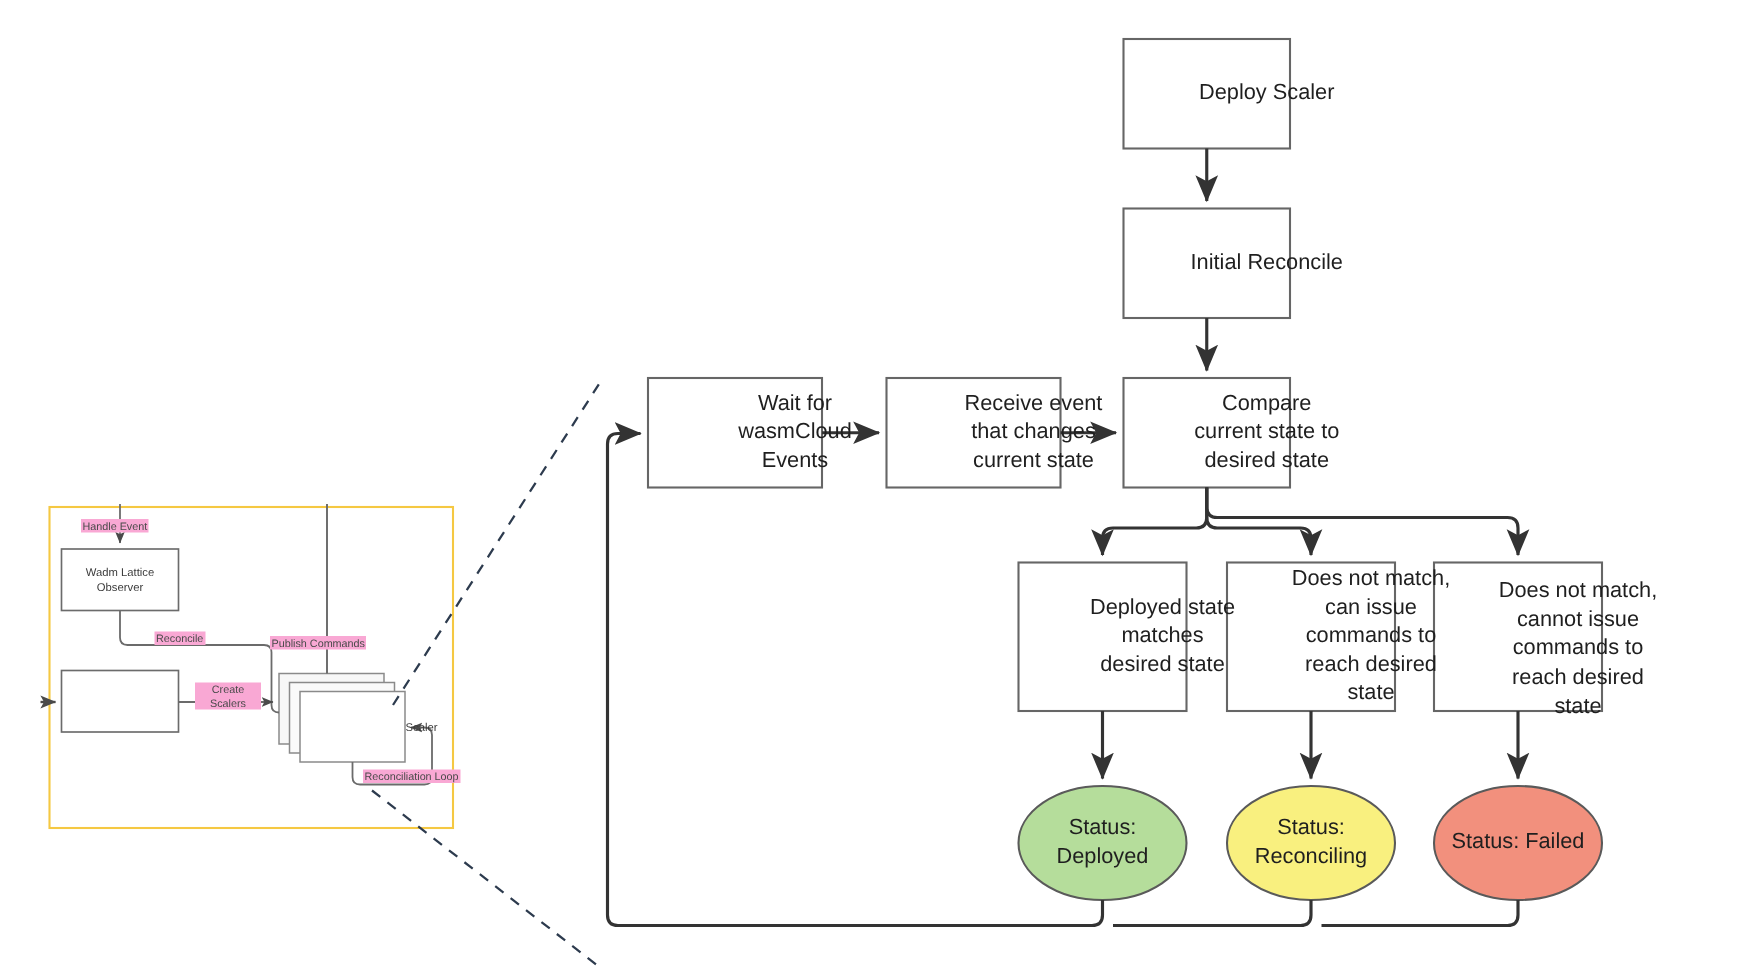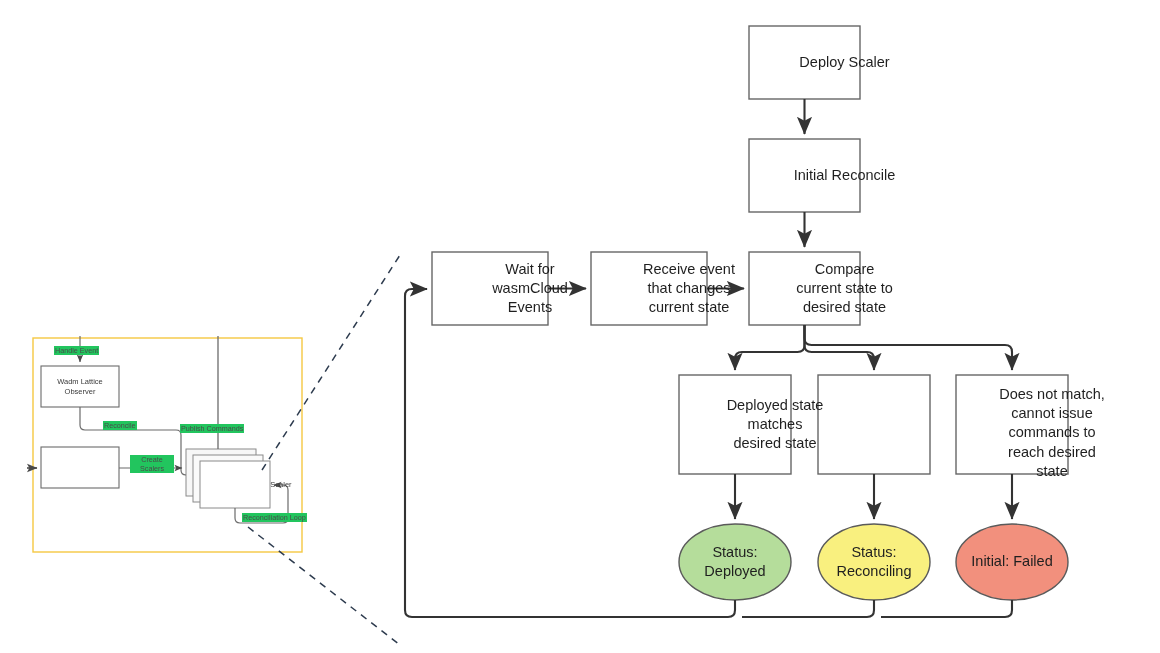--- a/index.html
+++ b/index.html
@@ -33,21 +33,21 @@
     pointer-events: none;
     line-height: 1.32;
   }
   .main-label { font-size: 14.5px; padding-left: 40px; }
   .mini-label { font-size: 7.5px; color: #3a3a3a; }
   .edge-label {
     position: absolute;
     color: #4a4a4a;
     font-size: 7.2px;
     white-space: nowrap;
-    background: #22c55e;
+    background: #f9a8d4;
     padding: 0 1px;
   }
   .oval-label { font-size: 14.5px; color: #1f1f1f; }
 </style>
 </head>
 <body>
 
 <div id="canvas">
 
   <svg class="layer" viewBox="0 0 1160 653">
@@ -123,19 +123,20 @@
   <div class="edge-label" style="left:130px; top:455px; width:42px; white-space:normal; text-align:center; line-height:1.25;">Create Scalers</div>
   <div class="edge-label" style="left:180px; top:424px;">Publish Commands</div>
   <div class="edge-label" style="left:242px; top:513px;">Reconciliation Loop</div>
 
   <div class="node-label main-label" style="left:749px; top:26px; width:111px; height:73px;">Deploy Scaler</div>
   <div class="node-label main-label" style="left:749px; top:139px; width:111px; height:73px;">Initial Reconcile</div>
   <div class="node-label main-label" style="left:753px; top:252px; width:103px; height:73px;">Compare current state to desired state</div>
   <div class="node-label main-label" style="left:436px; top:252px; width:108px; height:73px;">Wait for wasmCloud Events</div>
   <div class="node-label main-label" style="left:594px; top:252px; width:110px; height:73px;">Receive event that changes current state</div>
   <div class="node-label main-label" style="left:682px; top:375px; width:106px; height:99px;">Deployed state matches desired state</div>
+  <div class="node-label main-label" style="left:821px; top:375px; width:106px; height:99px;">Does not match, can issue commands to reach desired state</div>
   <div class="node-label main-label" style="left:959px; top:375px; width:106px; height:116px;">Does not match, cannot issue commands to reach desired state</div>
 
   <div class="node-label oval-label" style="left:687px; top:524px; width:96px; height:76px;">Status: Deployed</div>
   <div class="node-label oval-label" style="left:826px; top:524px; width:96px; height:76px;">Status: Reconciling</div>
-  <div class="node-label oval-label" style="left:962px; top:524px; width:100px; height:76px;">Initial: Failed</div>
+  <div class="node-label oval-label" style="left:962px; top:524px; width:100px; height:76px;">Status: Failed</div>
 
 </div>
 
 </body></html>

